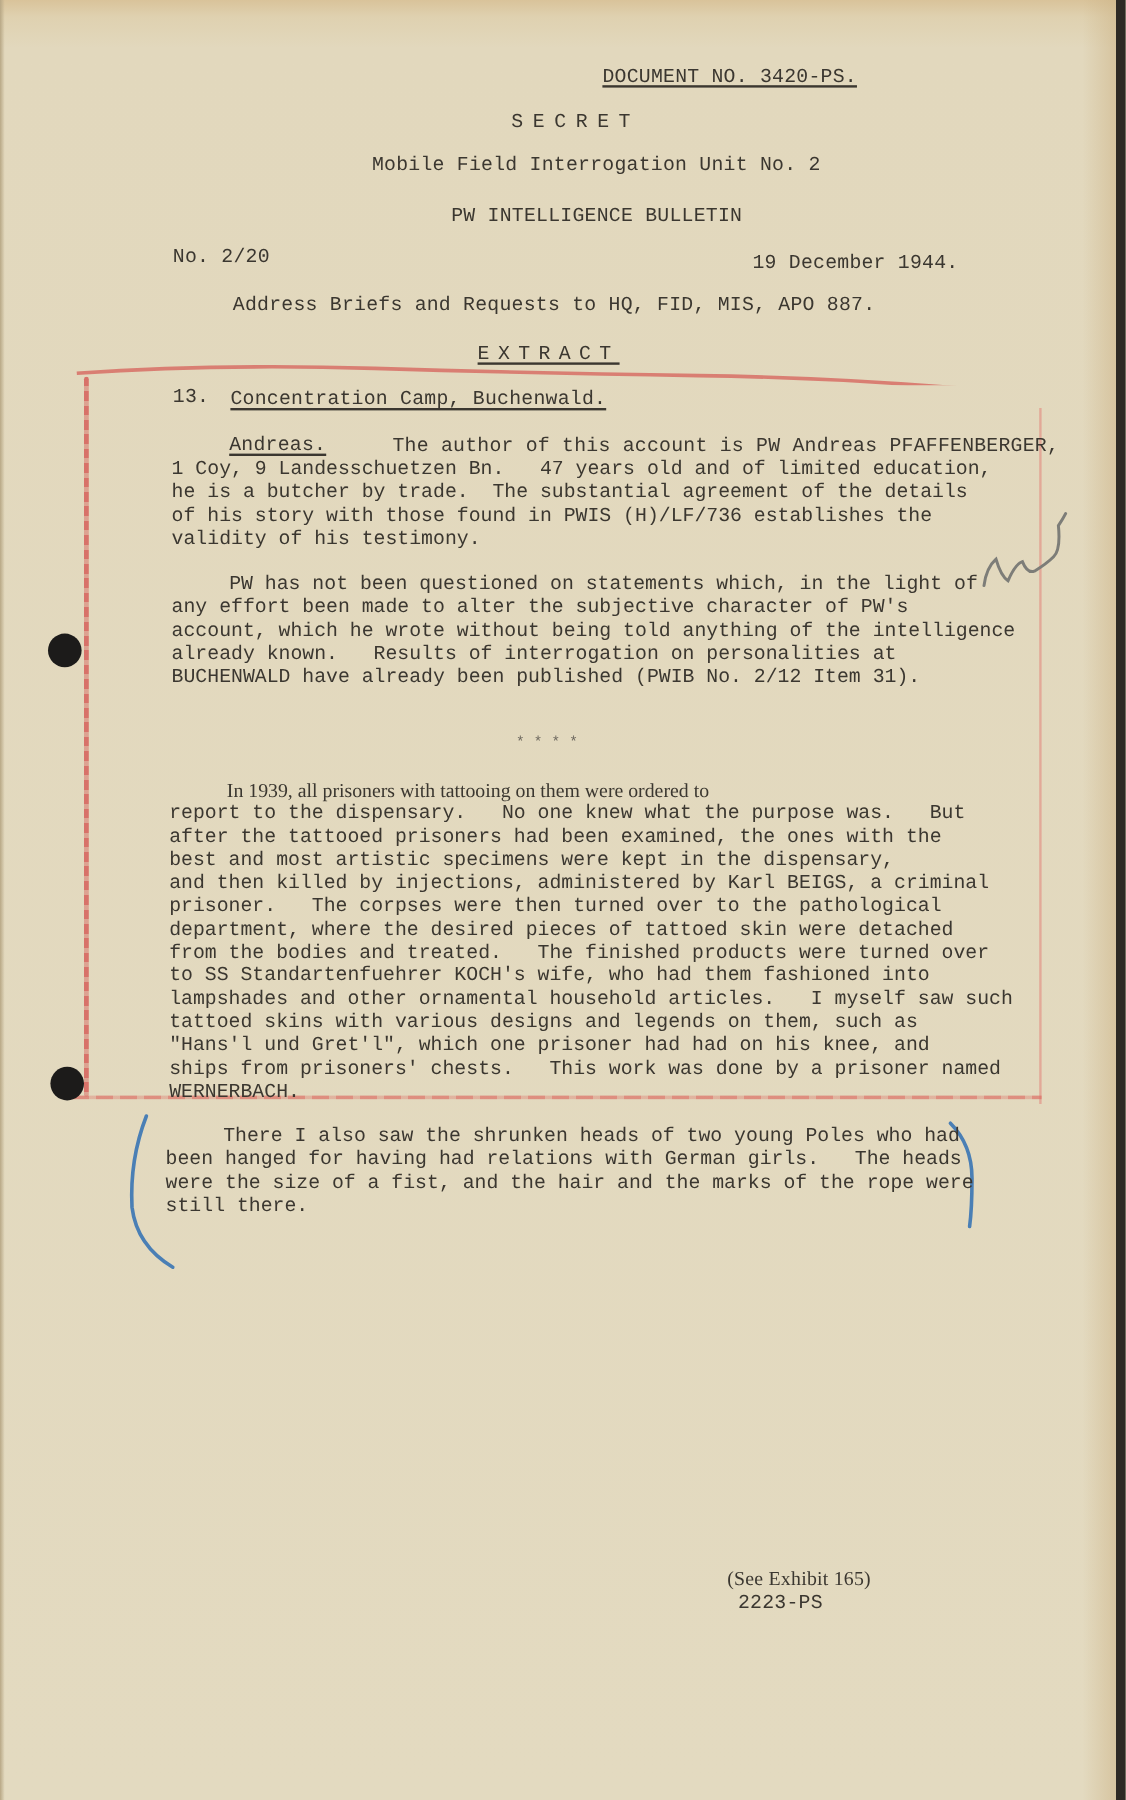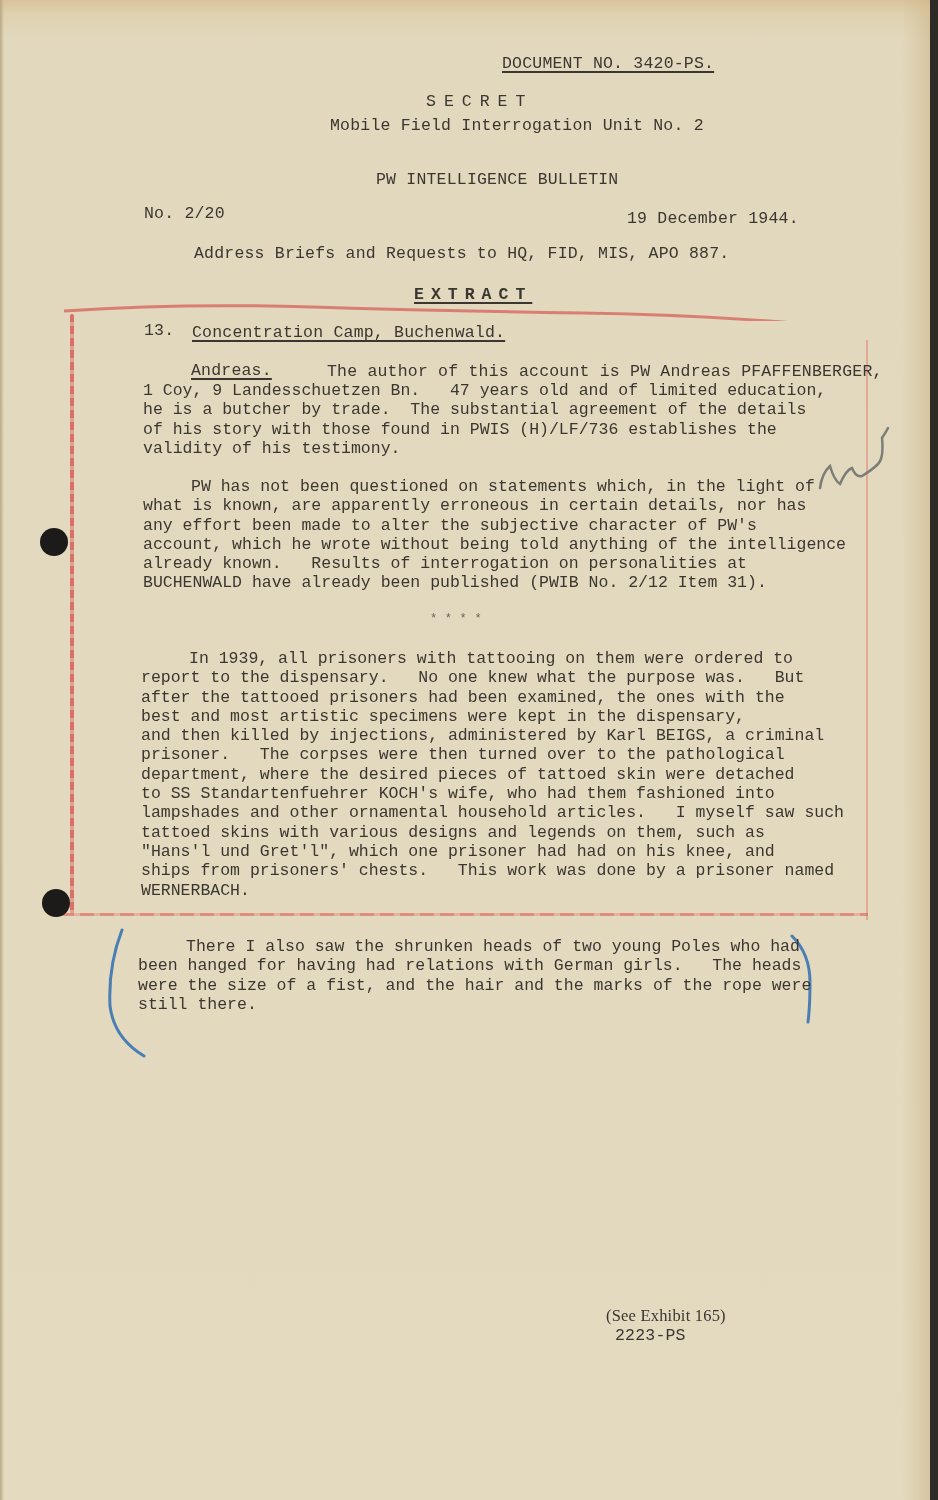--- a/index.html
+++ b/index.html
@@ -78,26 +78,26 @@
     }
   </style>
 </head>
 <body>
 
 <div class="page">
   <div class="edge-left"></div>
 
   <div class="t u" style="left:502px; top:54px;">DOCUMENT NO. 3420-PS.</div>
   <div class="t spaced" style="left:426px; top:92px;">SECRET</div>
-  <div class="t" style="left:310px; top:116px;margin-left:20px;">Mobile Field Interrogation Unit No. 2</div>
+  <div class="t" style="left:310px; top:128px;">Mobile Field Interrogation Unit No. 2</div>
   <div class="t" style="left:376px; top:170px;">PW INTELLIGENCE BULLETIN</div>
   <div class="t" style="left:144px; top:204px;">No. 2/20</div>
   <div class="t" style="left:627px; top:209px;">19 December 1944.</div>
   <div class="t" style="left:194px; top:244px;">Address Briefs and Requests to HQ, FID, MIS, APO 887.</div>
-  <div class="t u spaced" style="left:414px; top:285px; letter-spacing:7px;font-weight:bold;">EXTRACT</div>
+  <div class="t u spaced" style="left:398px; top:285px; letter-spacing:7px;">EXTRACT</div>
 
   <svg class="red-top" viewBox="0 0 800 22" preserveAspectRatio="none">
     <path d="M2 12 Q 120 4 250 8 T 520 14 T 800 30" stroke="#d6605a" stroke-opacity="0.75" stroke-width="3" fill="none"></path>
   </svg>
   <div class="red-left"></div>
   <div class="red-right"></div>
   <div class="red-bottom"></div>
 
   <div class="t" style="left:144px; top:321px;">13.</div>
   <div class="t u" style="left:192px; top:323px;font-family:Liberation Mono, monospace;">Concentration Camp, Buchenwald.</div>
@@ -110,37 +110,37 @@
     <span class="line">of his story with those found in PWIS (H)/LF/736 establishes the</span>
     <span class="line">validity of his testimony.</span>
   </div>
 
   <svg style="position:absolute; left:812px; top:418px;" width="80" height="80" viewBox="0 0 80 80">
     <path d="M8 70 Q 10 55 18 48 Q 22 62 28 66 Q 34 52 40 50 Q 44 60 50 58 Q 60 52 66 46 Q 72 40 70 20 Q 74 14 76 10" stroke="#7d7d78" stroke-width="2.5" fill="none" stroke-linecap="round"></path>
   </svg>
 
   <div class="para" style="left:143px; top:477px;">
     <span class="line" style="padding-left:48px;">PW has not been questioned on statements which, in the light of</span>
-    <span class="line">what is known, are apparently erroneous in certain details, nor has</span>
     <span class="line">any effort been made to alter the subjective character of PW's</span>
     <span class="line">account, which he wrote without being told anything of the intelligence</span>
     <span class="line">already known.   Results of interrogation on personalities at</span>
     <span class="line">BUCHENWALD have already been published (PWIB No. 2/12 Item 31).</span>
   </div>
 
   <div class="t" style="left:430px; top:610px; font-size:12px; color:#6a655c;">* * * *</div>
 
   <div class="para" style="left:141px; top:649px;">
-    <span class="line" style="padding-left:48px;">In 1939, all prisoners with tattooing on them were ordered to</span>
+    <span class="line" style="padding-left:48px;font-family:Liberation Serif, serif;">In 1939, all prisoners with tattooing on them were ordered to</span>
     <span class="line">report to the dispensary.   No one knew what the purpose was.   But</span>
     <span class="line">after the tattooed prisoners had been examined, the ones with the</span>
     <span class="line">best and most artistic specimens were kept in the dispensary,</span>
     <span class="line">and then killed by injections, administered by Karl BEIGS, a criminal</span>
     <span class="line">prisoner.   The corpses were then turned over to the pathological</span>
     <span class="line">department, where the desired pieces of tattoed skin were detached</span>
+    <span class="line">from the bodies and treated.   The finished products were turned over</span>
     <span class="line">to SS Standartenfuehrer KOCH's wife, who had them fashioned into</span>
     <span class="line">lampshades and other ornamental household articles.   I myself saw such</span>
     <span class="line">tattoed skins with various designs and legends on them, such as</span>
     <span class="line">"Hans'l und Gret'l", which one prisoner had had on his knee, and</span>
     <span class="line">ships from prisoners' chests.   This work was done by a prisoner named</span>
     <span class="line">WERNERBACH.</span>
   </div>
 
   <svg style="position:absolute; left:104px; top:926px;" width="50" height="135" viewBox="0 0 50 135">
     <path d="M18 4 Q 4 40 6 80 Q 10 112 40 130" stroke="#4a7fb5" stroke-width="3" fill="none" stroke-linecap="round"></path>

